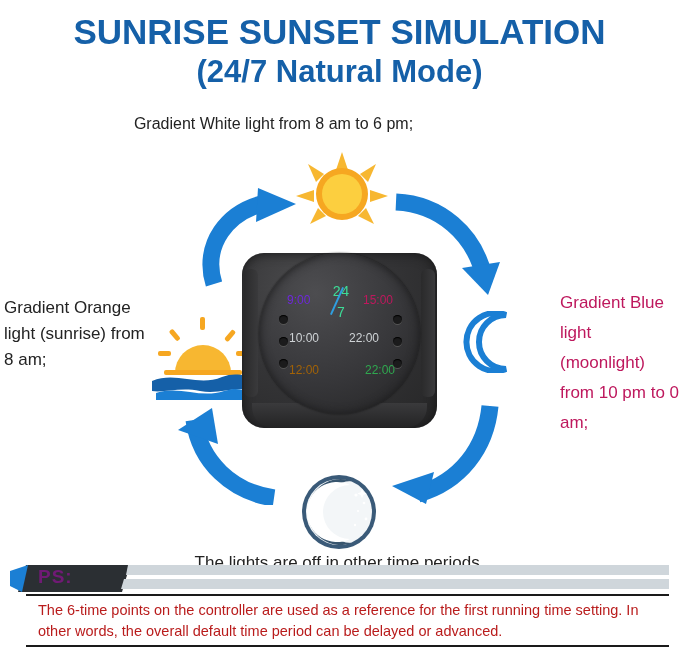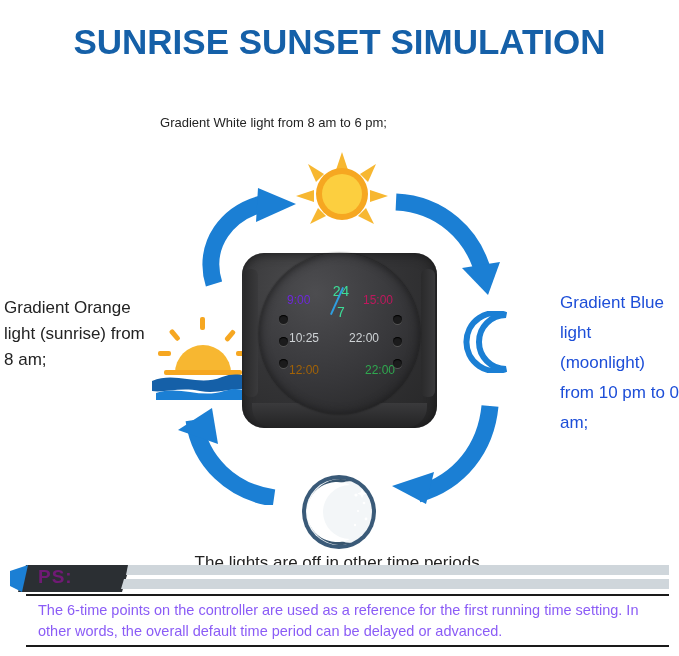--- a/index.html
+++ b/index.html
@@ -6,42 +6,42 @@
   body{
     width:679px;height:656px;
     background:#ffffff;
     font-family:"Liberation Sans", sans-serif;
     color:#1b1b1b;
     position:relative;
     overflow:hidden;
   }
   .title-block{
     text-align:center;
-    padding-top:22px;
+    padding-top:12px;
   }
   .title-line1{
     font-size:35px;
     font-weight:bold;
     color:#1560a8;
     letter-spacing:0px;
     line-height:40px;
     white-space:nowrap;
   }
   .title-line2{
     font-size:31px;
     font-weight:bold;
     color:#1560a8;
     line-height:40px;
     white-space:nowrap;
   }
   .caption-top{
     position:absolute;
     top:115px;left:0;width:547px;
     text-align:center;
-    font-size:13px;
+    font-size:16px;
     color:#232323;
   }
   .caption-bottom{
     position:absolute;
     top:553px;left:0;width:679px;
     text-align:center;
     font-size:17px;
     color:#232323;
   }
   .caption-left{
@@ -51,21 +51,21 @@
     font-size:17px;
     line-height:26px;
     color:#232323;
   }
   .caption-right{
     position:absolute;
     left:560px;top:288px;
     width:120px;
     font-size:17px;
     line-height:30px;
-    color:#1d4ed8;
+    color:#be185d;
   }
   
   .controller{
     position:absolute;
     left:242px;top:253px;
     width:195px;height:175px;
   }
   .ctrl-body{
     position:absolute;inset:0;
     border-radius:22px;
@@ -171,34 +171,35 @@
   .ps-label{
     position:absolute;left:38px;top:566px;
     font-size:19px;font-weight:bold;color:#701a75;
     letter-spacing:1px;
   }
   .ps-text{
     position:absolute;
     left:38px;top:600px;width:625px;
     font-size:14.5px;
     line-height:21px;
-    color:#8b5cf6;
+    color:#b91c1c;
   }
   .ps-rule{
     position:absolute;left:26px;top:594px;width:643px;height:2px;background:#1a1a1a;
   }
   .ps-rule2{
     position:absolute;left:26px;top:645px;width:643px;height:2px;background:#1a1a1a;
   }
 </style>
 </head>
 <body>
 
 <div class="title-block">
   <div class="title-line1">SUNRISE SUNSET SIMULATION</div>
+  <div class="title-line2">(24/7 Natural Mode)</div>
 </div>
 
 <div class="caption-top">Gradient White light from 8 am to 6 pm;</div>
 <div class="caption-left">Gradient Orange light (sunrise) from 8 am;</div>
 <div class="caption-right">Gradient Blue light (moonlight) from 10 pm to 0 am;</div>
 <div class="caption-bottom">The lights are off in other time periods.</div>
 
 <svg class="arrow" style="left:196px;top:188px;" width="110" height="100" viewBox="0 0 110 100">
   <path d="M18 96 C6 58, 30 22, 74 14" stroke="#1b7fd4" stroke-width="17" fill="none" stroke-linecap="butt"></path>
   <polygon points="62,0 100,16 60,34" fill="#1b7fd4"></polygon>
@@ -275,21 +276,21 @@
 
   <div class="ctrl-screen">
     <div class="big247">
       <span>24</span>
       <span class="slash"></span>
       <span class="n7">7</span>
     </div>
 
     <span class="time-lbl t-900">9:00</span>
     <span class="time-lbl t-1500">15:00</span>
-    <span class="time-lbl t-1000">10:25</span>
+    <span class="time-lbl t-1000">10:00</span>
     <span class="time-lbl t-1800">22:00</span>
     <span class="time-lbl t-1200">12:00</span>
     <span class="time-lbl t-2200">22:00</span>
 
     <span class="dot dl1"></span>
     <span class="dot dl2"></span>
     <span class="dot dl3"></span>
     <span class="dot dr1"></span>
     <span class="dot dr2"></span>
     <span class="dot dr3"></span>

